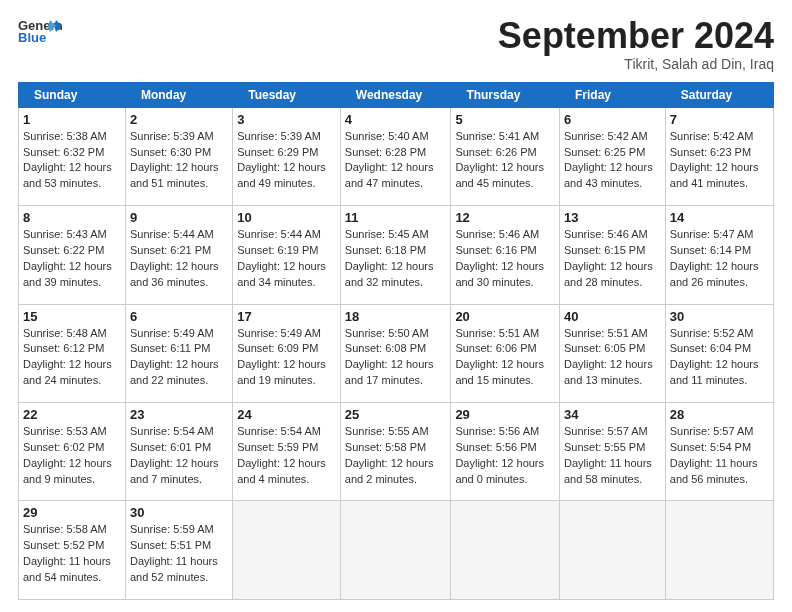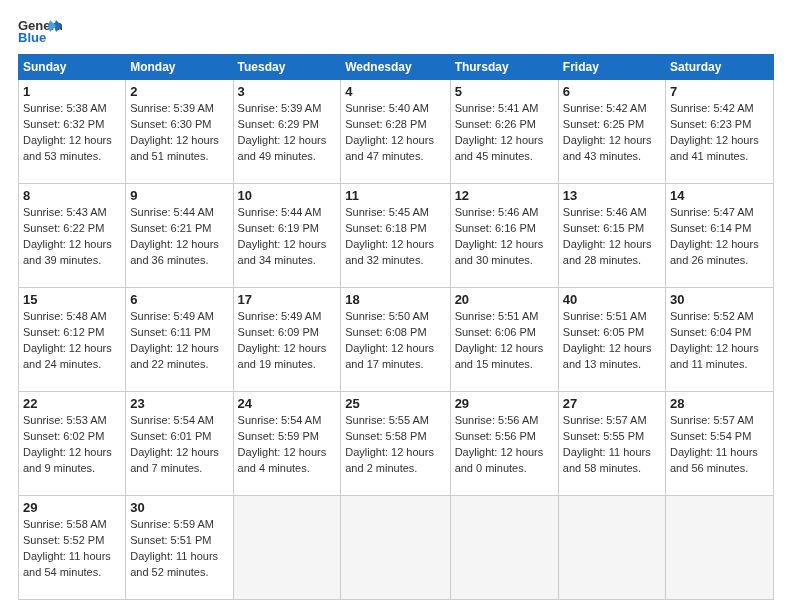--- a/index.html
+++ b/index.html
@@ -50,21 +50,21 @@
     .calendar-table {
       width: 100%;
       border-collapse: collapse;
       flex: 1;
     }
     .calendar-table thead tr th {
       background: #1a6fc4;
       color: #fff;
       font-size: 12px;
       font-weight: bold;
-      padding: 5px 4px;
+      padding: 5px 15px;
       text-align: left;
       border: 1px solid #1a6fc4;
     }
     .calendar-table tbody tr td {
       border: 1px solid #ccc;
       vertical-align: top;
       padding: 4px 4px;
       font-size: 9.5px;
       color: #333;
       width: 113px;
@@ -102,20 +102,24 @@
         <svg class="logo-svg" viewBox="0 0 44 28">
 
           <text x="0" y="14" font-size="13" font-weight="bold" fill="#333" font-family="Arial">General</text>
           <text x="0" y="26" font-size="13" font-weight="bold" fill="#1a6fc4" font-family="Arial">Blue</text>
 
           <polygon points="38,4 44,10 38,16 36,10" fill="#1a6fc4"></polygon>
           <polygon points="32,4 38,10 32,16 30,10" fill="#4a9fd4"></polygon>
         </svg>
       </div>
     </div>
+    <div class="title-block">
+      <div class="month-title">September 2024</div>
+      <div class="subtitle">Tikrit, Salah ad Din, Iraq</div>
+    </div>
   </div>
 
   <table class="calendar-table">
     <thead>
       <tr id="col-headers">
           <th>Sunday</th>
           <th>Monday</th>
           <th>Tuesday</th>
           <th>Wednesday</th>
           <th>Thursday</th>
@@ -150,21 +154,21 @@
           <td><span class="day-num">20</span><span class="day-info">Sunrise: 5:51 AM<br>Sunset: 6:06 PM<br>Daylight: 12 hours<br>and 15 minutes.</span></td>
           <td><span class="day-num">40</span><span class="day-info">Sunrise: 5:51 AM<br>Sunset: 6:05 PM<br>Daylight: 12 hours<br>and 13 minutes.</span></td>
           <td><span class="day-num">30</span><span class="day-info">Sunrise: 5:52 AM<br>Sunset: 6:04 PM<br>Daylight: 12 hours<br>and 11 minutes.</span></td>
         </tr>
         <tr>
           <td><span class="day-num">22</span><span class="day-info">Sunrise: 5:53 AM<br>Sunset: 6:02 PM<br>Daylight: 12 hours<br>and 9 minutes.</span></td>
           <td><span class="day-num">23</span><span class="day-info">Sunrise: 5:54 AM<br>Sunset: 6:01 PM<br>Daylight: 12 hours<br>and 7 minutes.</span></td>
           <td><span class="day-num">24</span><span class="day-info">Sunrise: 5:54 AM<br>Sunset: 5:59 PM<br>Daylight: 12 hours<br>and 4 minutes.</span></td>
           <td><span class="day-num">25</span><span class="day-info">Sunrise: 5:55 AM<br>Sunset: 5:58 PM<br>Daylight: 12 hours<br>and 2 minutes.</span></td>
           <td><span class="day-num">29</span><span class="day-info">Sunrise: 5:56 AM<br>Sunset: 5:56 PM<br>Daylight: 12 hours<br>and 0 minutes.</span></td>
-          <td><span class="day-num">27</span><span class="day-info">Sunrise: 5:57 AM<br>Sunset: 5:55 PM<br>Daylight: 11 hours<br>and 58 minutes.</span></td>
+          <td><span class="day-num">34</span><span class="day-info">Sunrise: 5:57 AM<br>Sunset: 5:55 PM<br>Daylight: 11 hours<br>and 58 minutes.</span></td>
           <td><span class="day-num">28</span><span class="day-info">Sunrise: 5:57 AM<br>Sunset: 5:54 PM<br>Daylight: 11 hours<br>and 56 minutes.</span></td>
         </tr>
         <tr>
           <td><span class="day-num">29</span><span class="day-info">Sunrise: 5:58 AM<br>Sunset: 5:52 PM<br>Daylight: 11 hours<br>and 54 minutes.</span></td>
           <td><span class="day-num">30</span><span class="day-info">Sunrise: 5:59 AM<br>Sunset: 5:51 PM<br>Daylight: 11 hours<br>and 52 minutes.</span></td>
           <td class="empty"></td>
           <td class="empty"></td>
           <td class="empty"></td>
           <td class="empty"></td>
           <td class="empty"></td>

